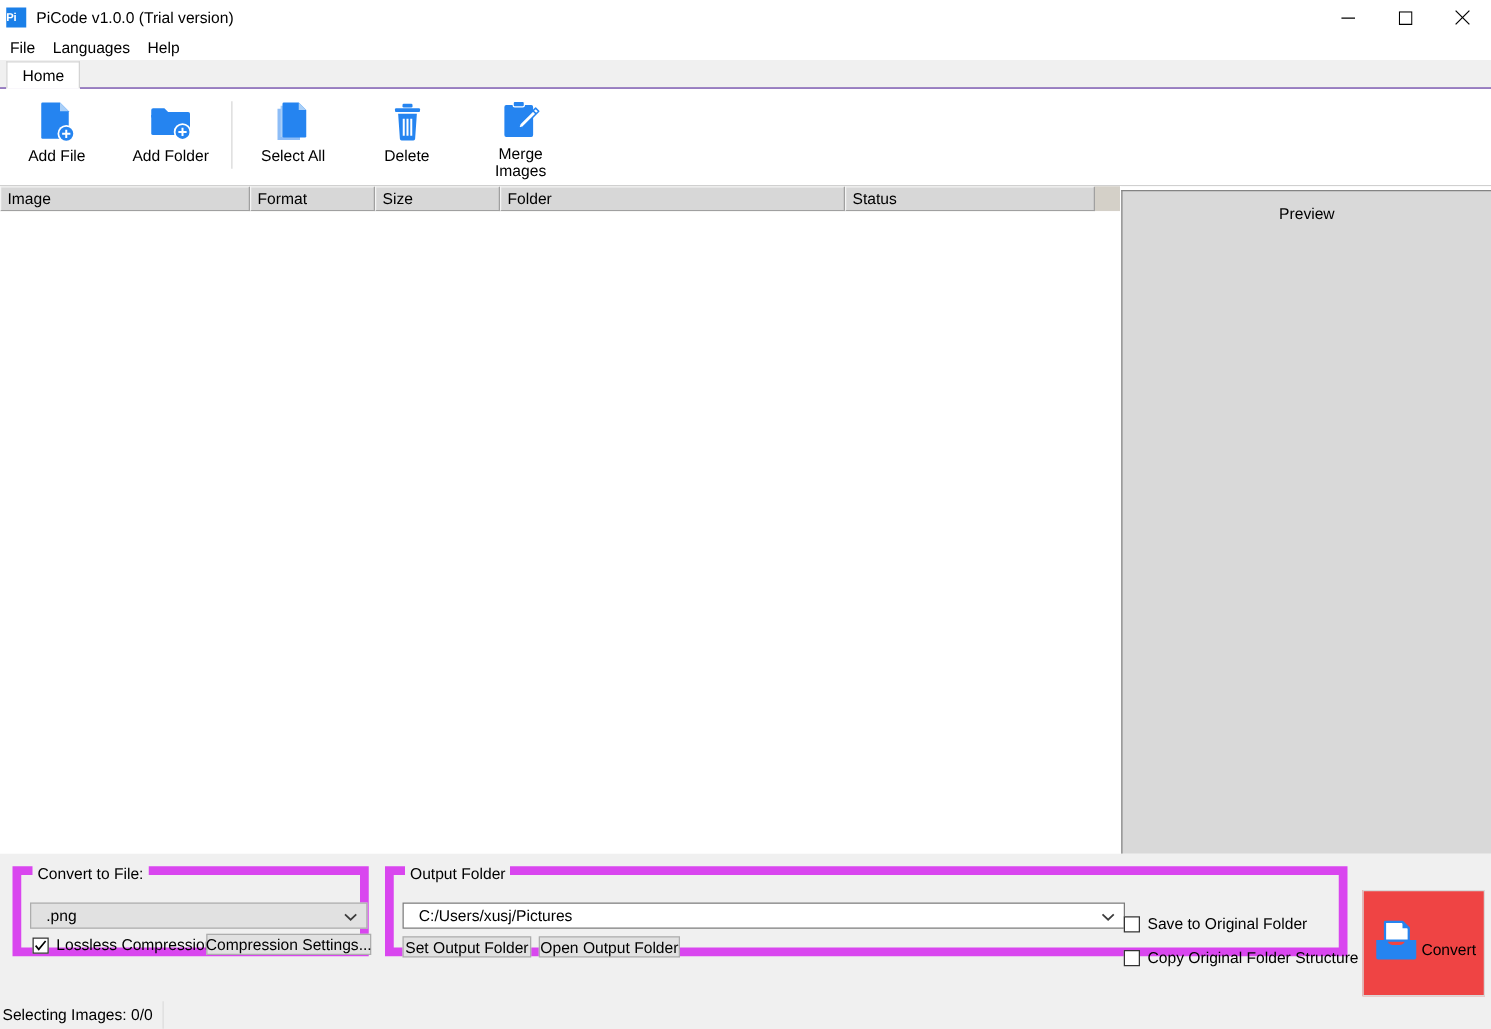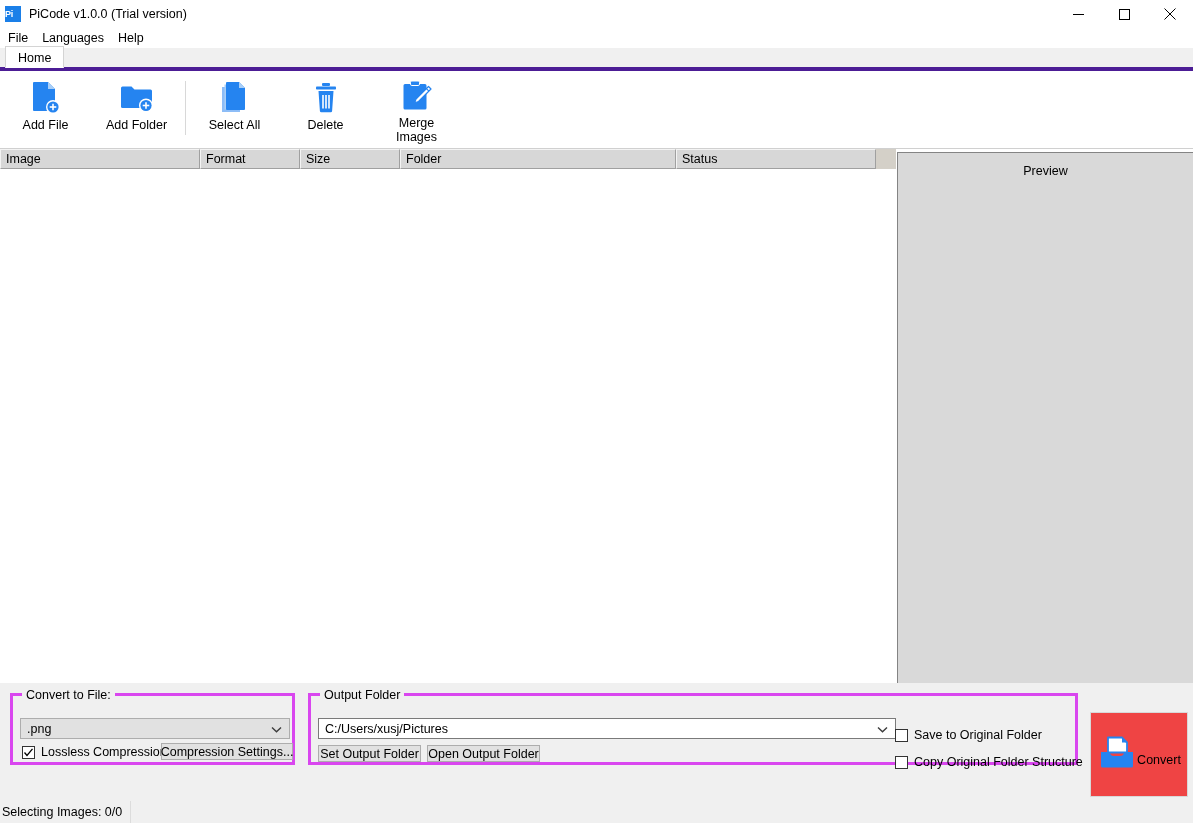--- a/index.html
+++ b/index.html
@@ -72,21 +72,21 @@
     font-size: 12.5px;
     padding: 2px 8px 2px 0;
     margin-right: 6px;
     white-space: nowrap;
   }
 
   
   .tabstrip {
     height: 23px;
     background: #f0f0f0;
-    border-bottom: 4px solid #4c1d95;
+    border-bottom: 1px solid #4c1d95;
     display: flex;
     align-items: flex-end;
     padding-left: 5px;
     box-sizing: border-box;
   }
   .tab {
     height: 22px;
     line-height: 22px;
     padding: 0 12px;
     font-size: 12.5px;
@@ -199,42 +199,42 @@
 
   
   .bottom {
     height: 96px;
     background: #f0f0f0;
     position: relative;
     box-sizing: border-box;
   }
   .groupbox {
     position: absolute;
-    border: 3px solid #d946ef;
+    border: 7px solid #d946ef;
     box-sizing: border-box;
   }
   .groupbox > .gb-title {
     position: absolute;
     top: -8px;
     left: 9px;
     background: #f0f0f0;
     padding: 0 4px;
     font-size: 12.5px;
     color: #000;
     white-space: nowrap;
   }
   .combo {
     background: #e1e1e1;
     border: 1px solid #adadad;
     box-sizing: border-box;
     height: 21px;
     display: flex;
     align-items: center;
     font-size: 12.5px;
-    padding-left: 6px;
+    padding-left: 12px;
     position: relative;
   }
   .combo.white { background: #ffffff; border: 1px solid #7a7a7a; }
   .combo .chev {
     position: absolute;
     right: 7px;
     top: 50%;
     transform: translateY(-50%);
   }
   .btn {

